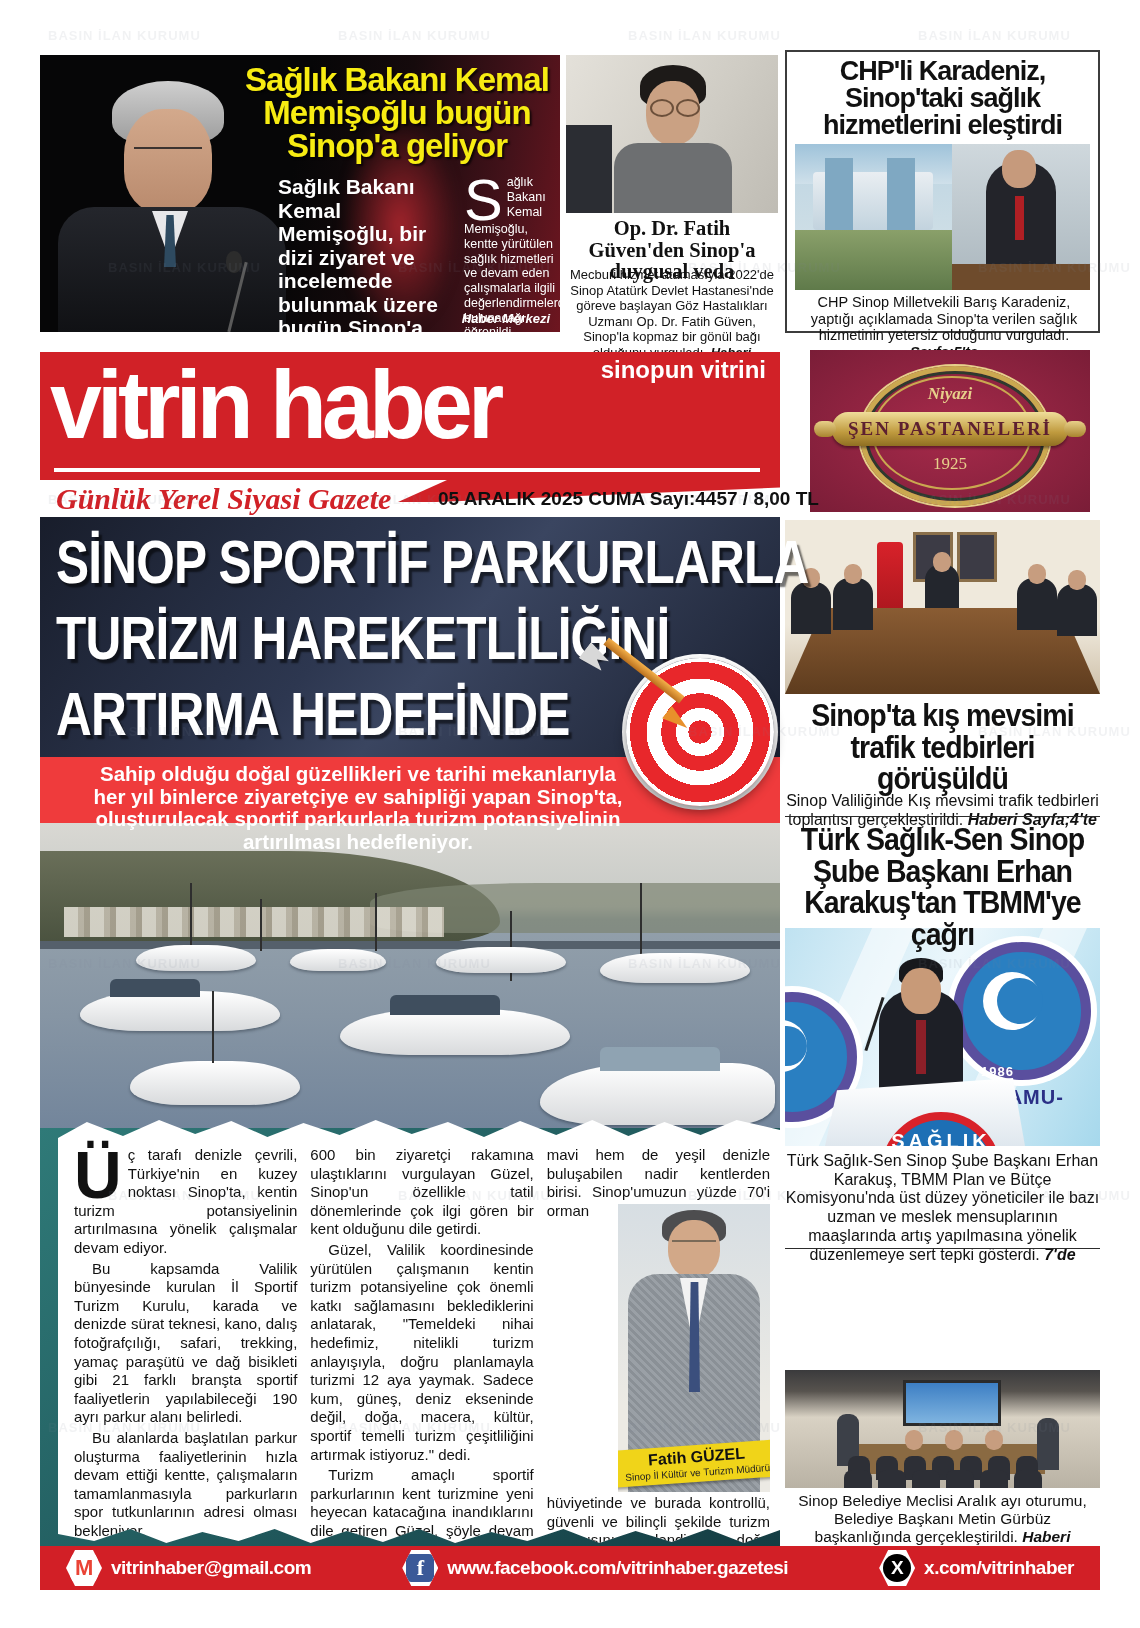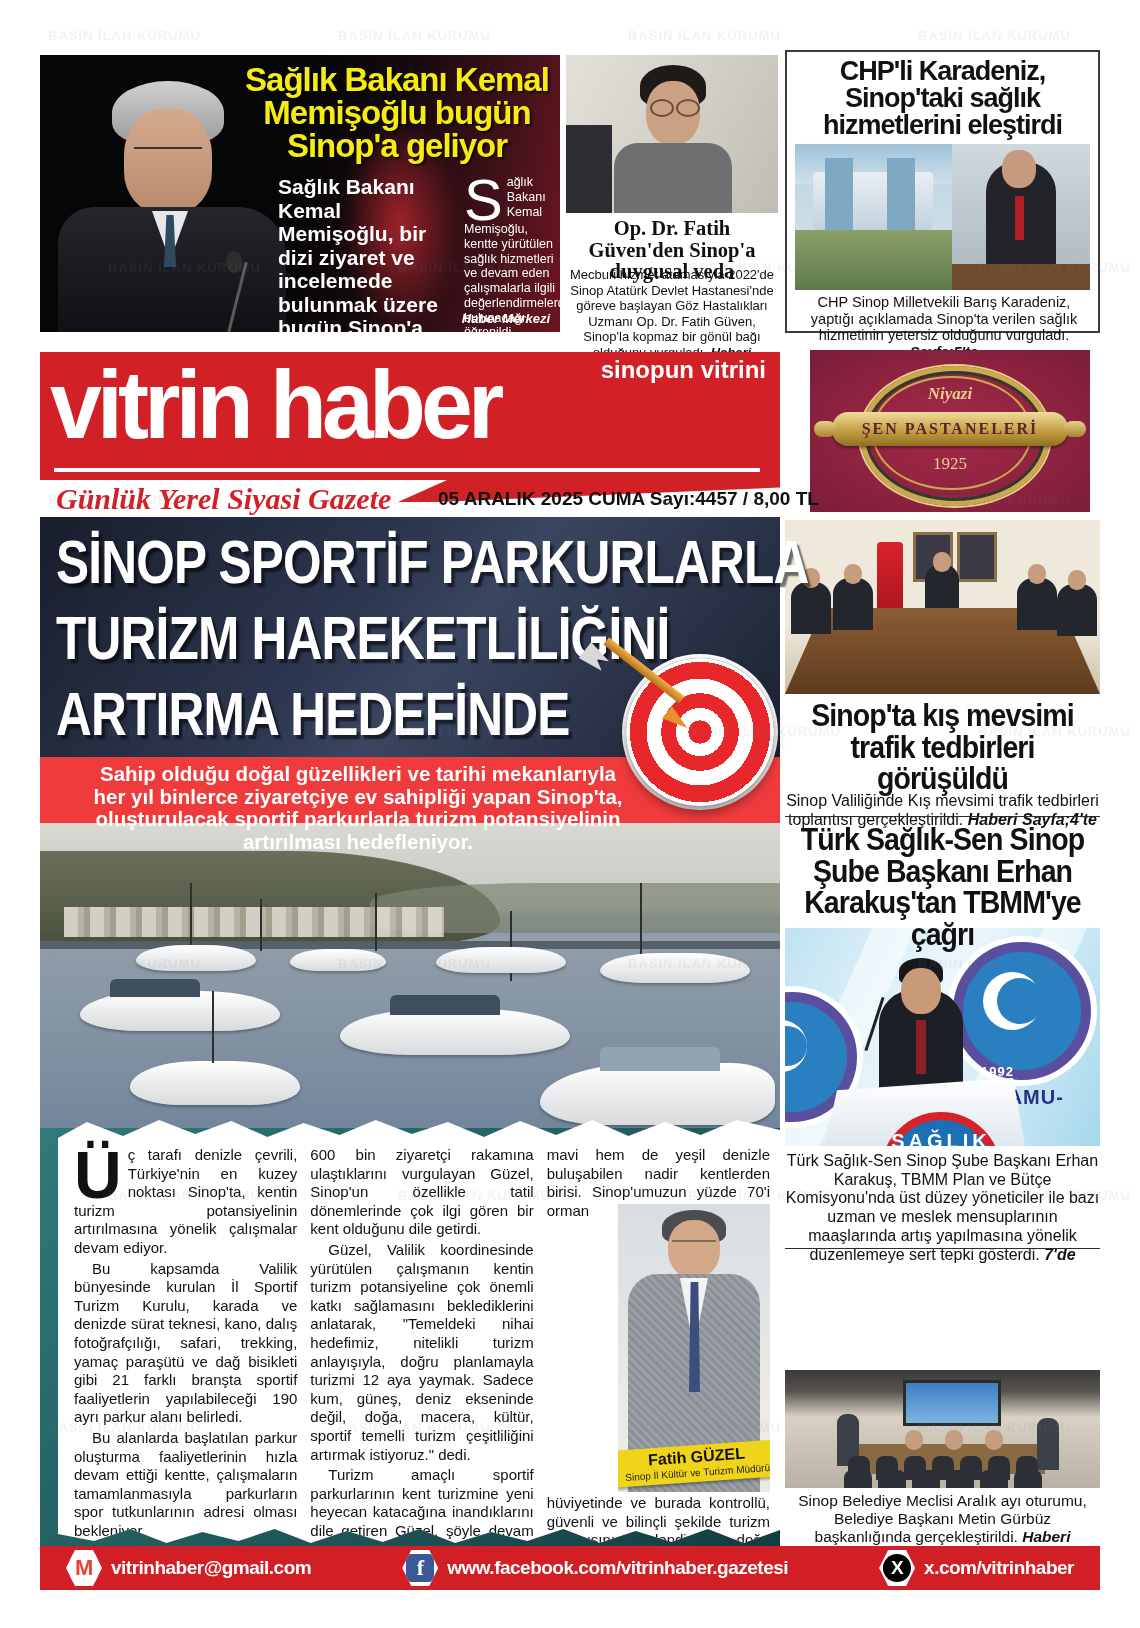--- a/index.html
+++ b/index.html
@@ -67,21 +67,21 @@
   .mast-date{left:438px;top:488px;font-weight:bold;font-size:19px;color:#0e0e0e;z-index:3;}
   
   .ad-box{left:810px;top:350px;width:280px;height:162px;z-index:2;overflow:hidden;
           background:radial-gradient(ellipse at 50% 50%,#a62a4a 0%,#8e2340 55%,#7a1d37 100%);}
   .ad-oval{left:50px;top:16px;width:180px;height:130px;border:5px solid #caa850;border-radius:50%;box-shadow:0 0 0 3px #2e3a2e inset, 0 0 0 2px #e6d08a;}
   .ad-oval2{left:62px;top:26px;width:156px;height:110px;border:2px solid #caa850;border-radius:50%;}
   .ad-pin{left:22px;top:62px;width:236px;height:34px;background:linear-gradient(#f0dd9a,#bf9a3e 60%,#8f6f22);border-radius:16px;
           box-shadow:0 2px 3px rgba(0,0,0,.4);display:flex;align-items:center;justify-content:center;}
   .ad-pin:before,.ad-pin:after{content:"";position:absolute;top:9px;width:22px;height:16px;background:linear-gradient(#e8d089,#a9852f);border-radius:8px;}
   .ad-pin:before{left:-18px;} .ad-pin:after{right:-18px;}
-  .ad-name{color:#5d2030;font-family:"Liberation Serif",serif;font-weight:bold;font-size:16px;letter-spacing:2px;}
+  .ad-name{color:#5d2030;font-family:"Liberation Serif",serif;font-weight:bold;font-size:19px;letter-spacing:2px;}
   .ad-top{left:0;top:34px;width:280px;text-align:center;color:#e7cf8b;font-family:"Liberation Serif",serif;font-style:italic;font-weight:bold;font-size:17px;}
   .ad-year{left:0;top:104px;width:280px;text-align:center;color:#e7cf8b;font-family:"Liberation Serif",serif;font-weight:normal;font-size:17px;}
   
   .mh-block{left:40px;top:517px;width:740px;height:240px;z-index:2;
             background:linear-gradient(130deg,#181d2b 0%,#2d3750 42%,#3a4560 55%,#1a2030 100%);overflow:visible;}
   .mh-line{position:absolute;left:16px;color:#fff;font-weight:800;font-size:62px;letter-spacing:-1px;line-height:1;
            transform:scaleX(.8);transform-origin:left center;white-space:nowrap;
            text-shadow:4px 4px 2px rgba(0,0,0,.55);}
   .standfirst{left:40px;top:757px;width:740px;height:66px;background:#ef3b3c;z-index:2;box-sizing:border-box;
               padding:6px 150px 6px 46px;color:#fff;font-weight:bold;font-size:20.5px;line-height:1.1;text-align:center;}
@@ -356,21 +356,21 @@
   <div class="abs pr" style="top:928px;height:218px;">
     <div class="ks-bg"></div>
     <div class="ks-stripe" style="left:40px;top:-40px;"></div>
     <div class="ks-stripe" style="left:220px;top:-60px;"></div>
     <div class="ks-logo" style="left:-58px;top:64px;width:110px;height:110px;"></div>
     <div class="ks-cres" style="left:-30px;top:92px;width:52px;height:52px;"></div>
     <div class="ks-cres-in" style="left:-18px;top:98px;width:40px;height:40px;"></div>
     <div class="ks-logo" style="left:168px;top:14px;width:118px;height:118px;"></div>
     <div class="ks-cres" style="left:198px;top:44px;width:58px;height:58px;"></div>
     <div class="ks-cres-in" style="left:212px;top:50px;width:46px;height:46px;"></div>
-    <div class="ks-text" style="left:196px;top:136px;font-size:13px;color:#fff;">1992</div>
+    <div class="ks-text" style="left:196px;top:136px;font-size:13px;color:#fff;">1986</div>
     <div class="ks-text" style="left:150px;top:158px;">KİYE KAMU-SEN</div>
     <div class="ks-man" style="left:94px;top:62px;"></div>
     <div class="ks-hair" style="left:114px;top:30px;"></div>
     <div class="ks-face" style="left:116px;top:40px;"></div>
     <div class="ks-tie" style="left:131px;top:92px;"></div>
     <div class="ks-mic" style="left:88px;top:68px;"></div>
     <div class="ks-podium" style="left:40px;top:150px;width:200px;height:68px;"></div>
     <div class="ks-saglik" style="left:96px;top:184px;width:120px;height:120px;">SAĞLIK</div>
   </div>
   <div class="abs r-cap" style="top:1152px;">

